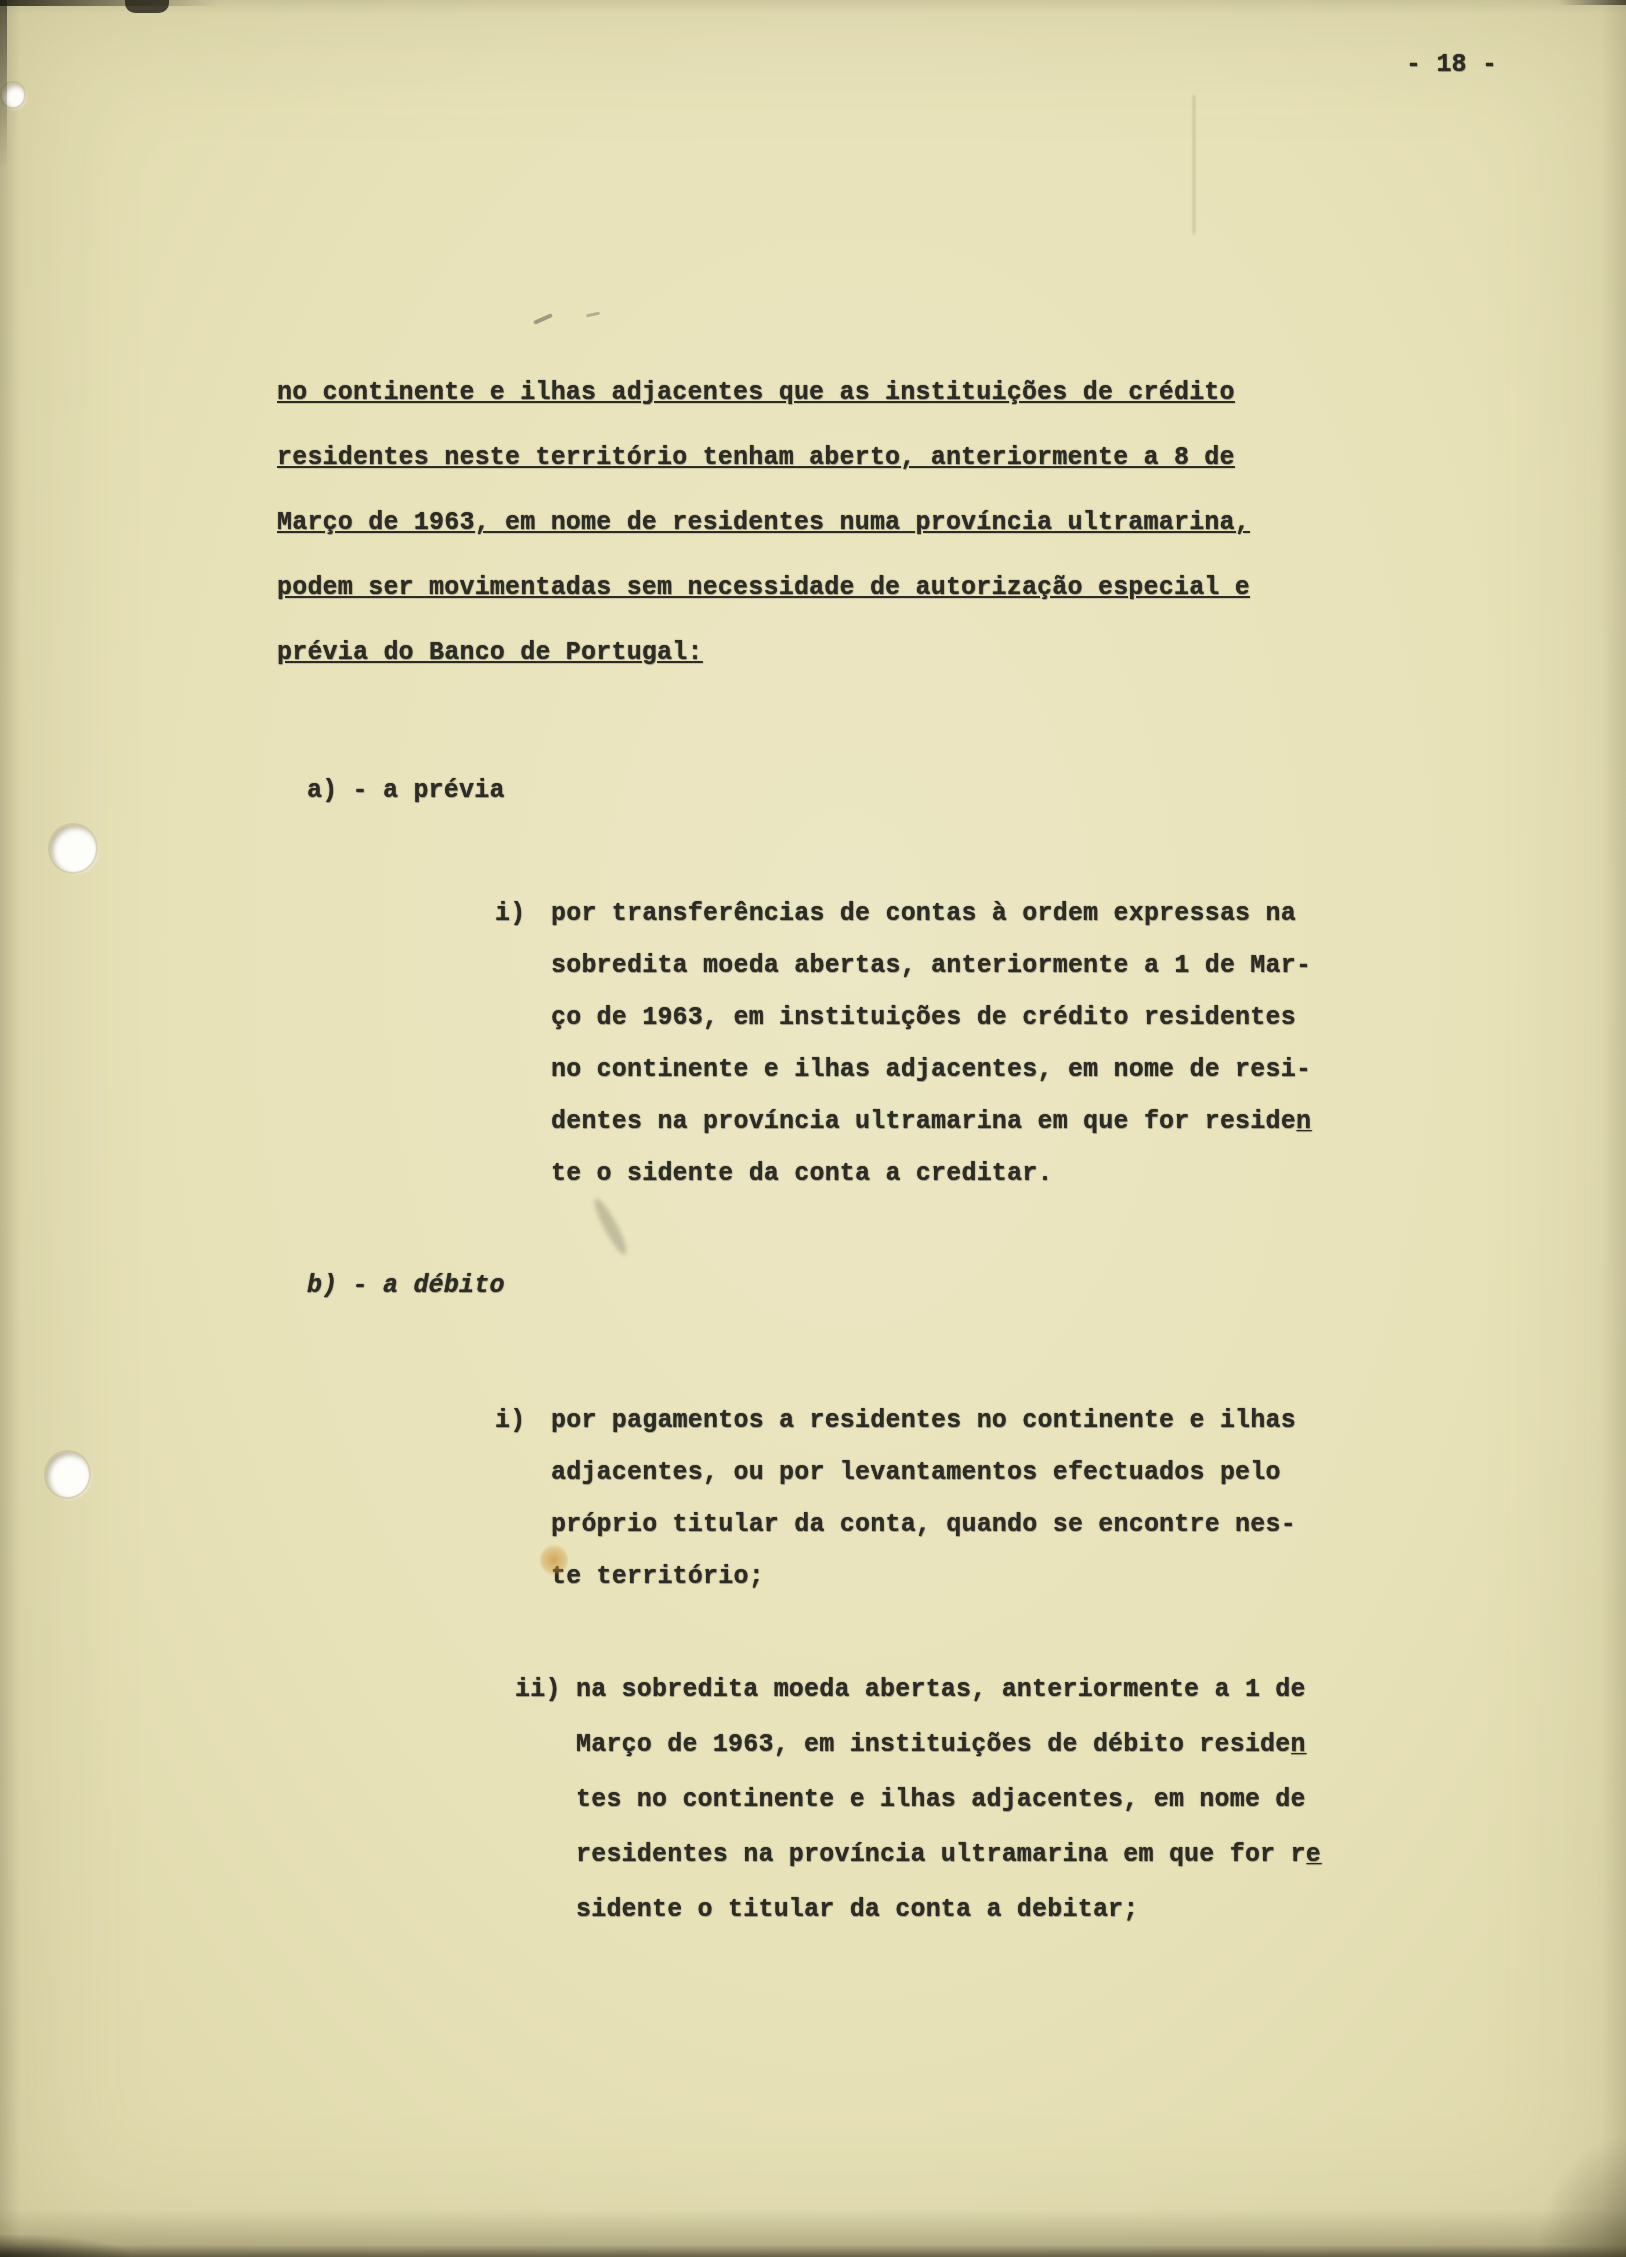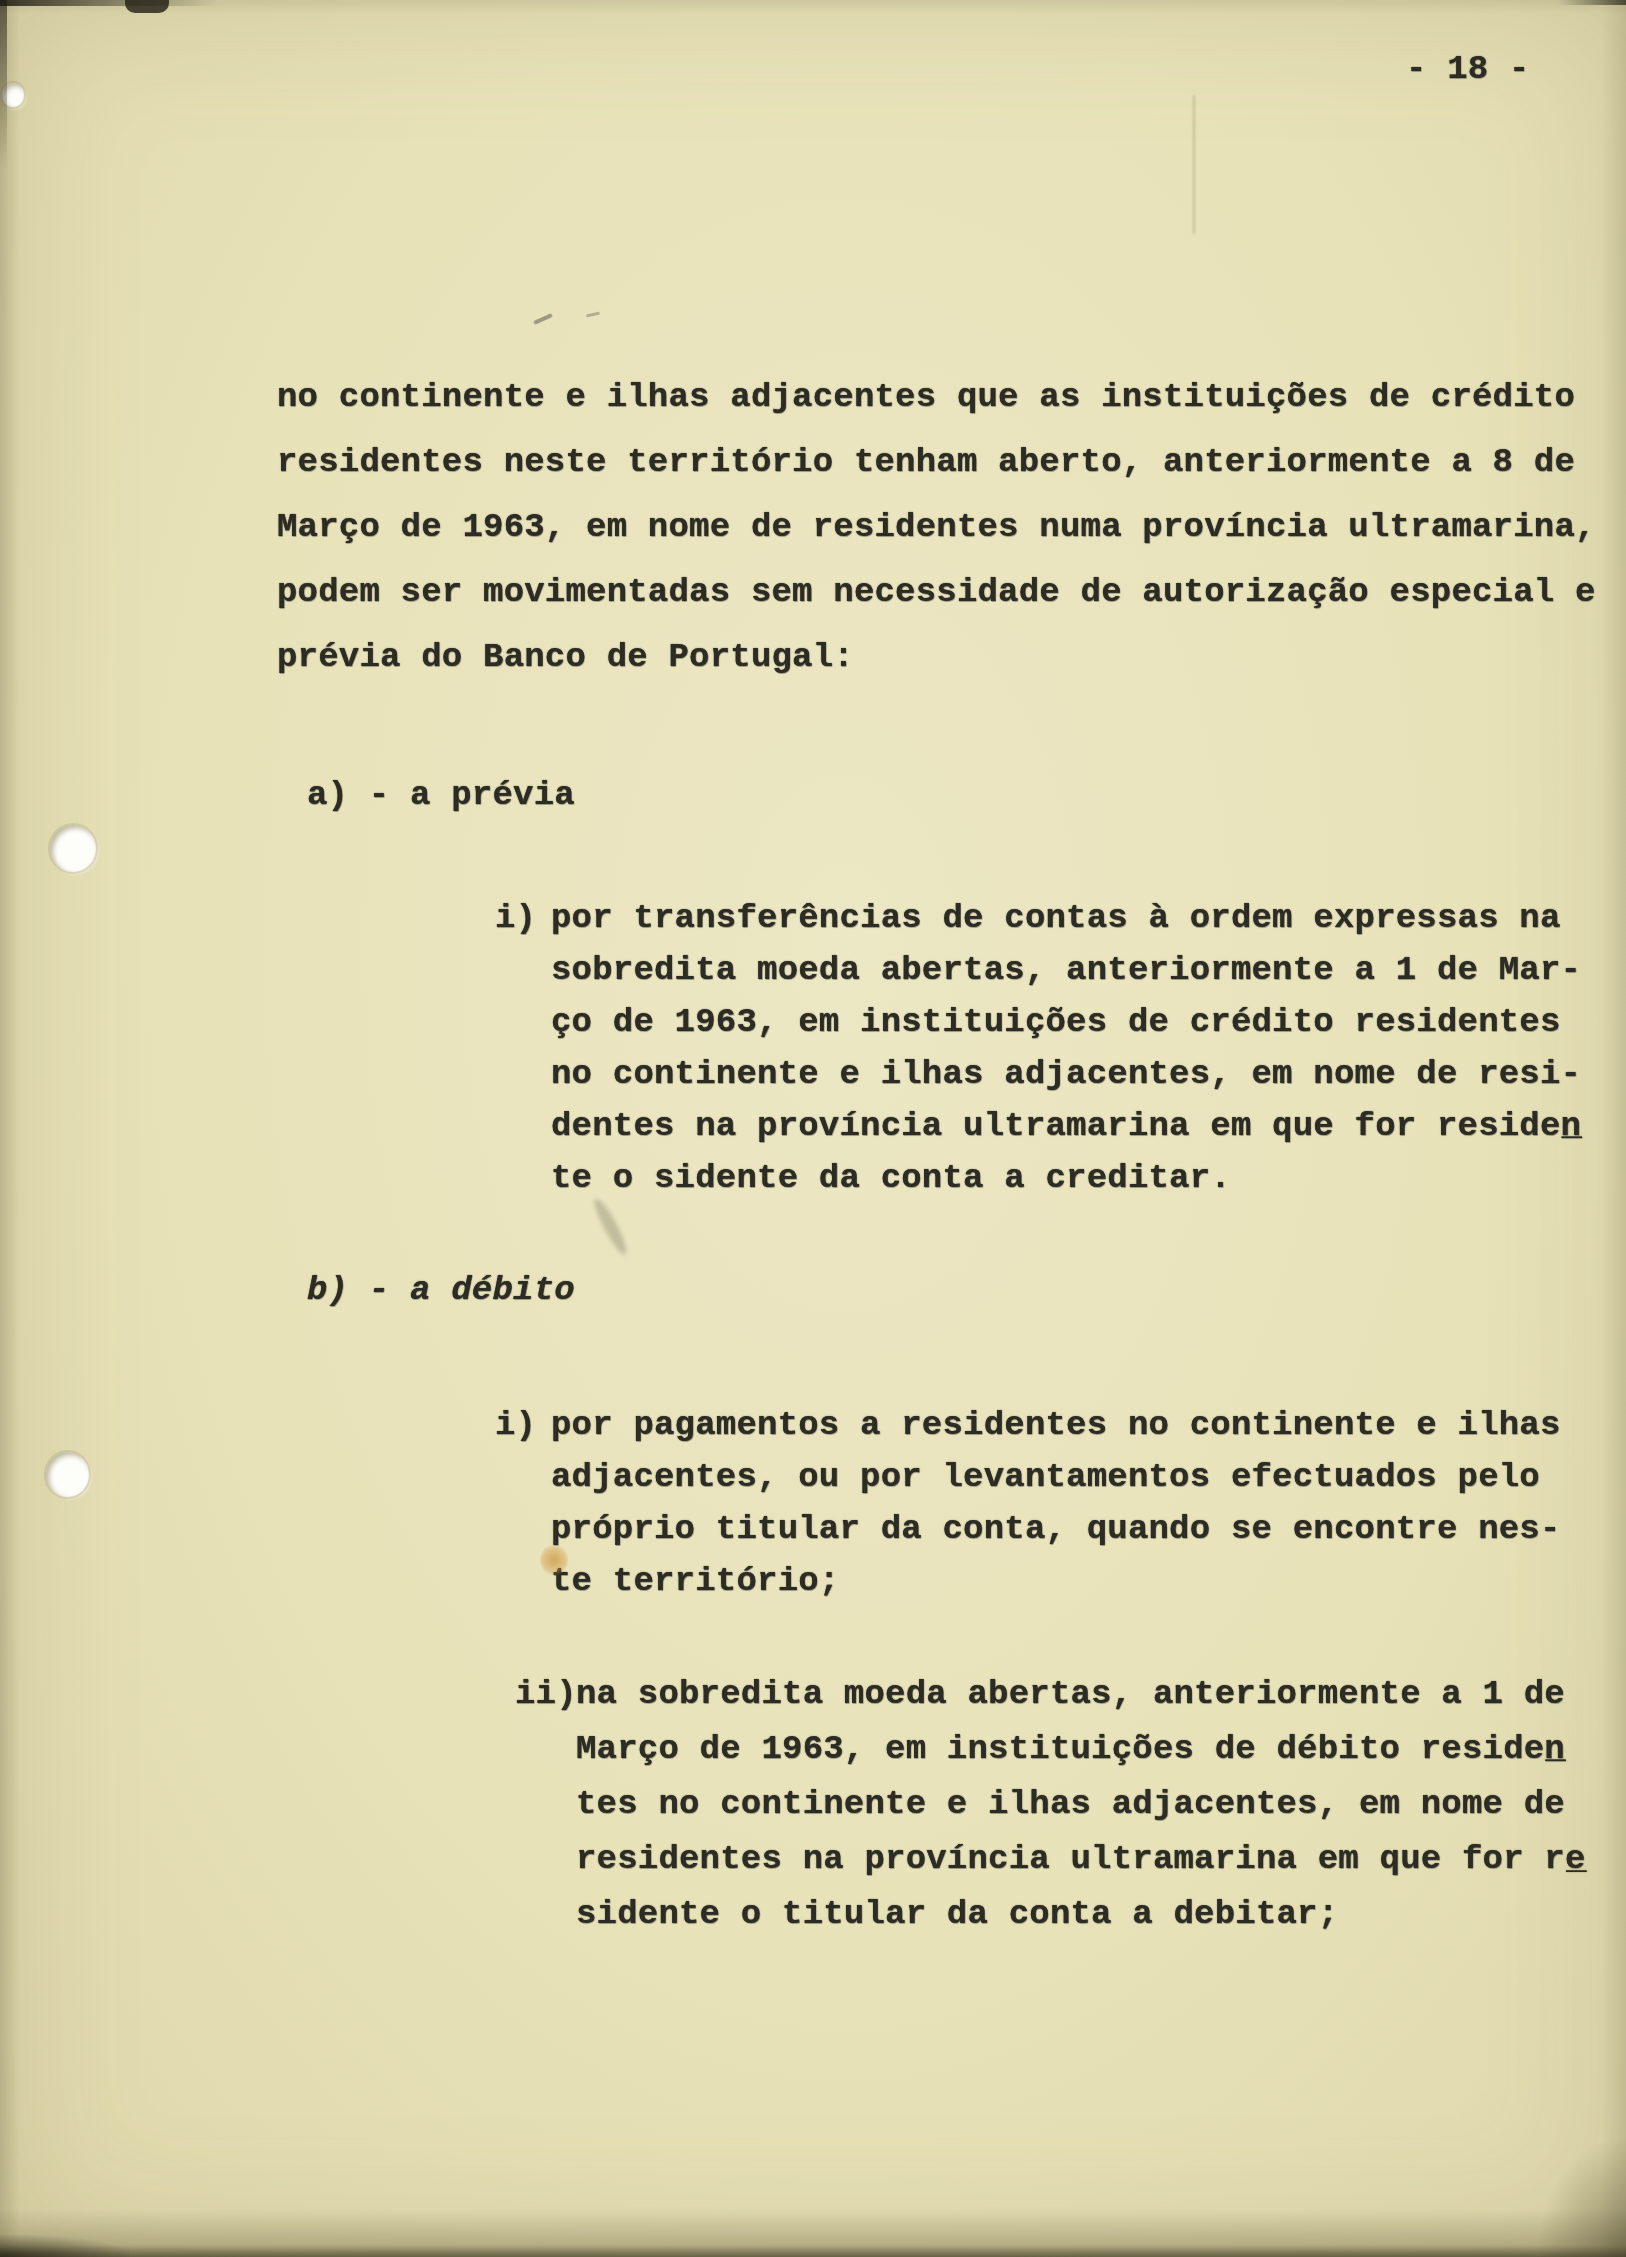--- a/index.html
+++ b/index.html
@@ -13,21 +13,21 @@
       linear-gradient(to left, rgba(70,62,38,0.14), rgba(70,62,38,0) 26px),
       linear-gradient(to top, rgba(86,76,44,0.38), rgba(86,76,44,0) 48px),
       linear-gradient(to bottom, rgba(70,62,38,0.10), rgba(70,62,38,0) 14px),
       radial-gradient(ellipse at 52% 42%, #ece7c4 0%, #e8e2b9 55%, #ddd6a9 100%);
     box-shadow: inset 0 0 139px rgba(125,113,68,0.22);
     font-family:"Liberation Mono","DejaVu Sans Mono",monospace;
     font-weight:700;
     color:#2c2b24;
   }
   .typed {
-    font-size:34px;
+    font-size:25px;
     letter-spacing:0.2px;
     white-space:pre;
     text-shadow:0 0 1.2px rgba(44,43,36,0.85), 0.6px 0.6px 0 rgba(44,43,36,0.30);
   }
   .block { position:absolute; }
   .para .line { height:65px; }
   .item { display:flex; }
   .item .marker { flex:0 0 auto; }
   .item .lines53 .line { height:52px; }
   .item .lines56 .line { height:55px; }
@@ -41,21 +41,21 @@
   .edge { position:absolute; pointer-events:none; }
   .stain { position:absolute; border-radius:50%; pointer-events:none; }
 </style>
 </head>
 <body>
 
 <div class="page">
 
   <div class="block typed" style="left:1406px; top:50px;">- 18 -</div>
 
-  <div class="block para" style="left:277px; top:378px; width:1317px;">
+  <div class="block para" style="left:277px; top:378px; width:1317px;text-decoration:underline;">
     <div class="line typed">no continente e ilhas adjacentes que as instituições de crédito</div>
     <div class="line typed">residentes neste território tenham aberto, anteriormente a 8 de</div>
     <div class="line typed">Março de 1963, em nome de residentes numa província ultramarina,</div>
     <div class="line typed">podem ser movimentadas sem necessidade de autorização especial e</div>
     <div class="line typed">prévia do Banco de Portugal:</div>
   </div>
 
   <div class="block heading typed" style="left:307px; top:776px;">a) - a prévia</div>
 
   <div class="block item" style="left:495px; top:899px;">

